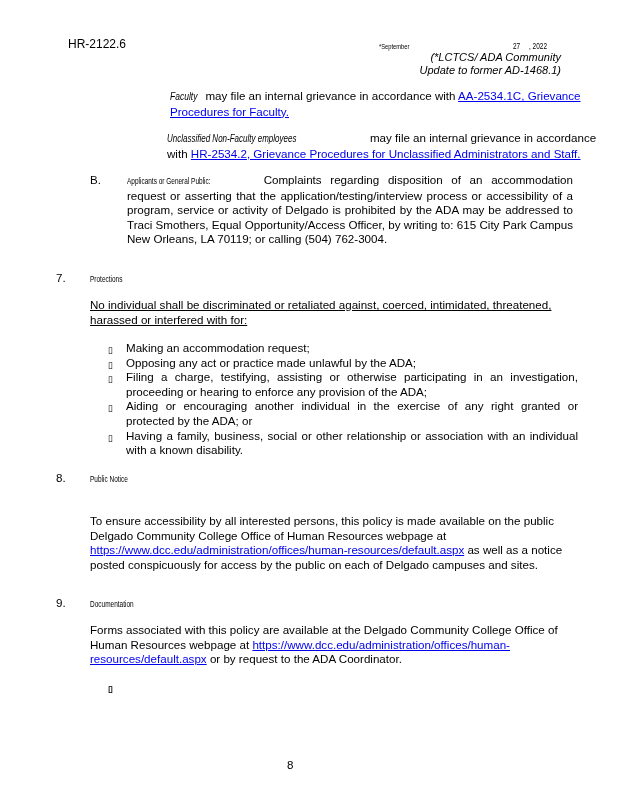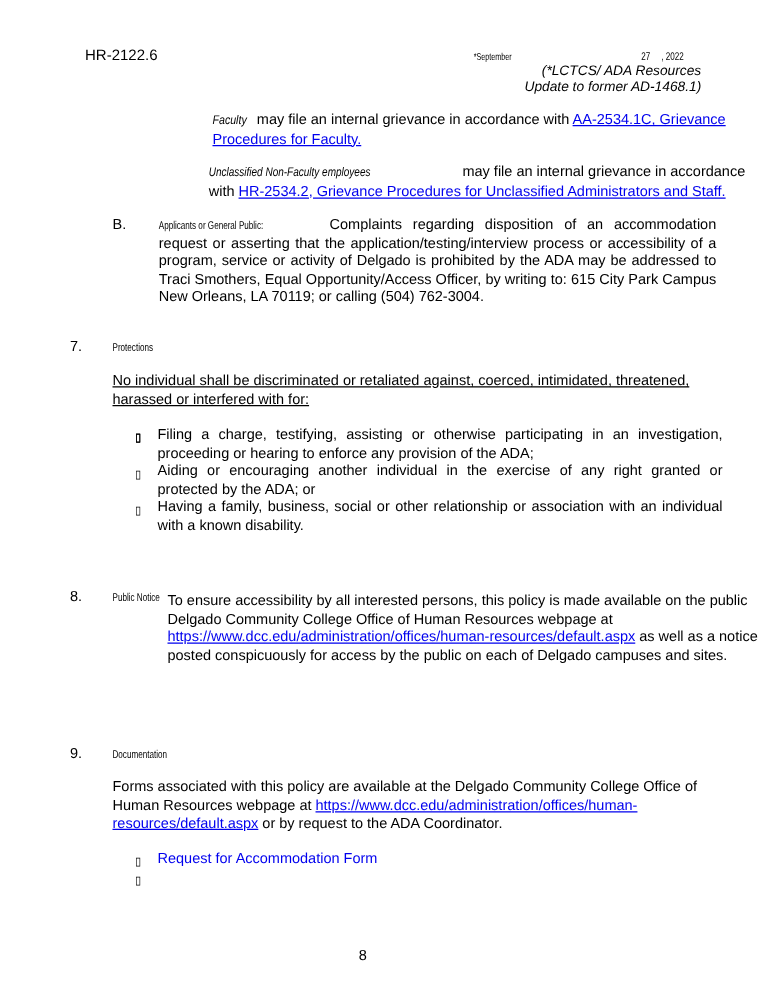--- a/index.html
+++ b/index.html
@@ -14,21 +14,21 @@
   .bullet { position: absolute; left: 0; font-size: 9px; top: 2px; }
   .bl { position: relative; padding-left: 18px; line-height: 14.6px; }
 </style>
 </head>
 <body>
 
 <div class="abs" style="left:68px; top:37px; font-size:12px;">HR-2122.6</div>
 <div class="abs" style="left:379px; top:38px;"><span class="narrow" style="font-size:8px;">*September</span></div>
 <div class="abs" style="left:513px; top:38px;"><span class="narrow" style="font-size:9px;">27</span><span class="narrow" style="font-size:9px; margin-left:6px;">, 2022</span></div>
 <div class="abs it" style="right:57px; top:51px; text-align:right; line-height:13px; font-size:11px;">
-  <div>(*LCTCS/ ADA Resources</div>
+  <div>(*LCTCS/ ADA Community</div>
   <div>Update to former AD-1468.1)</div>
 </div>
 
 <div class="abs para" style="left:127px; top:89px; width:440px;margin-left:43px;">
   <span class="it narrow" style="font-size:10px; transform:scaleX(0.85);">Faculty</span><span> may file an internal grievance in accordance with </span><a>AA-2534.1C, Grievance Procedures for Faculty.</a>
 </div>
 
 <div class="abs para" style="left:127px; top:131px; width:440px;margin-left:40px;">
   <span class="it narrow" style="font-size:10px; transform:scaleX(0.8);">Unclassified Non-Faculty employees</span><span style="margin-left:38px;"> may file an internal grievance in accordance with </span><a>HR-2534.2, Grievance Procedures for Unclassified Administrators and Staff.</a>
 </div>
@@ -36,36 +36,36 @@
 <div class="abs" style="left:90px; top:173px;">B.</div>
 <div class="abs para" style="left:127px; top:173px; width:446px; text-align:justify;">
   <span class="narrow" style="font-size:9px; width:120px;">Applicants or General Public:</span>
   <span style="margin-left:8px;">Complaints regarding disposition of an accommodation request or asserting that the application/testing/interview process or accessibility of a program, service or activity of Delgado is prohibited by the ADA may be addressed to Traci Smothers, Equal Opportunity/Access Officer, by writing to: 615 City Park Campus New Orleans, LA 70119; or calling (504) 762-3004.</span>
 </div>
 
 <div class="abs" style="left:56px; top:271px;">7.</div>
 <div class="abs" style="left:90px; top:271px;"><span class="narrow">Protections</span></div>
 <div class="abs para" style="left:90px; top:298px; width:488px;text-decoration:underline;">No individual shall be discriminated or retaliated against, coerced, intimidated, threatened, harassed or interfered with for:</div>
 <div class="abs" style="left:108px; top:341px; width:470px; text-align:justify;">
-  <div class="bl"><span class="bullet">▯</span></div>
-  <div class="bl"><span class="bullet">▯</span></div>
+  <div class="bl"><span class="bullet">▯</span><span>Making an accommodation request;</span></div>
+  <div class="bl"><span class="bullet">▯</span><span>Opposing any act or practice made unlawful by the ADA;</span></div>
   <div class="bl"><span class="bullet">▯</span><span>Filing a charge, testifying, assisting or otherwise participating in an investigation, proceeding or hearing to enforce any provision of the ADA;</span></div>
   <div class="bl"><span class="bullet">▯</span><span>Aiding or encouraging another individual in the exercise of any right granted or protected by the ADA; or</span></div>
   <div class="bl"><span class="bullet">▯</span><span>Having a family, business, social or other relationship or association with an individual with a known disability.</span></div>
 </div>
 
 <div class="abs" style="left:56px; top:471px;">8.</div>
 <div class="abs" style="left:90px; top:471px;"><span class="narrow">Public Notice</span></div>
-<div class="abs para" style="left:90px; top:474px; width:478px;margin-left:44px;">
+<div class="abs para" style="left:90px; top:514px; width:478px;">
   <span>To ensure accessibility by all interested persons, this policy is made available on the public Delgado Community College Office of Human Resources webpage at </span><a>https://www.dcc.edu/administration/offices/human-resources/default.aspx</a><span> as well as a notice posted conspicuously for access by the public on each of Delgado campuses and sites.</span>
 </div>
 
 <div class="abs" style="left:56px; top:596px;">9.</div>
 <div class="abs" style="left:90px; top:596px;"><span class="narrow">Documentation</span></div>
 <div class="abs para" style="left:90px; top:623px; width:478px;">
   <span>Forms associated with this policy are available at the Delgado Community College Office of Human Resources webpage at </span><a>https://www.dcc.edu/administration/offices/human-resources/default.aspx</a><span> or by request to the ADA Coordinator.</span>
 </div>
 <div class="abs" style="left:108px; top:680px; width:460px;">
-  <div class="bl"><span class="bullet">▯</span><span class="link-plain">Request for Accommodation Form</span></div>
+  <div class="bl"><span class="bullet">▯</span></div>
   <div class="bl"><span class="bullet">▯</span></div>
 </div>
 
 <div class="abs" style="left:287px; top:758px;">8</div>
 
 </body></html>

